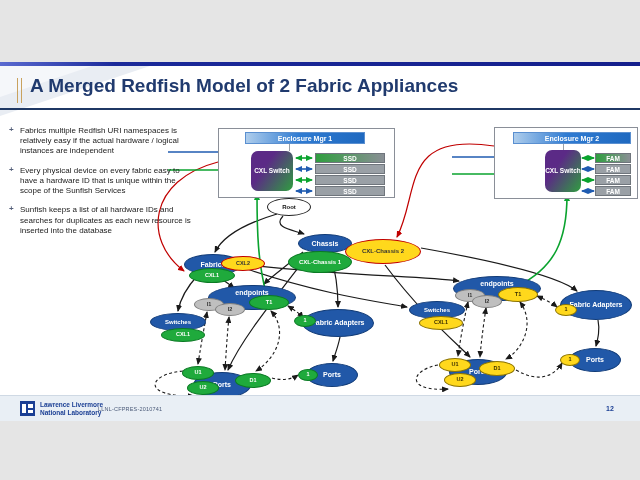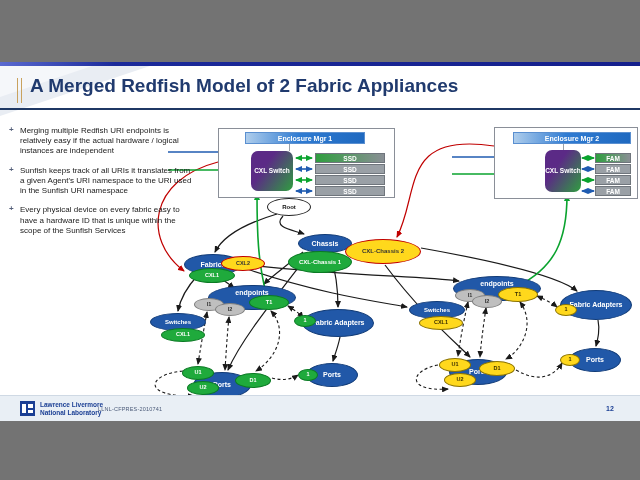--- a/index.html
+++ b/index.html
@@ -1,17 +1,17 @@
 <!DOCTYPE html>
 <html><head>
 <meta charset="utf-8">
 <style>
   html,body{margin:0;padding:0;background:#000;width:640px;height:480px;overflow:hidden;
     font-family:"Liberation Sans",sans-serif;}
-  .stage{position:relative;width:640px;height:480px;background:#737373;}
+  .stage{position:relative;width:640px;height:480px;background:#e5e5e5;}
   .slide{position:absolute;left:0;top:62px;width:640px;height:359px;background:#fff;overflow:hidden;}
   .topbar{position:absolute;left:0;top:0;width:640px;height:4px;
     background:linear-gradient(90deg,#5a6ad0,#1b2a9a 18%,#141f8c);}
   .deco1{position:absolute;left:0;top:4px;width:150px;height:50px;background:#e9edf3;
     clip-path:polygon(0 0,100% 0,0 100%);}
   .deco2{position:absolute;left:0;top:4px;width:92px;height:31px;background:#f5f7fa;
     clip-path:polygon(0 0,100% 0,0 100%);}
   .accent{position:absolute;left:17px;top:16px;height:25px;width:3px;
     border-left:1px solid #c9a25e;border-right:1px solid #c9a25e;}
   .title{position:absolute;left:30px;top:13px;font-size:19px;font-weight:700;color:#203a6e;z-index:3;}
@@ -63,23 +63,23 @@
  <div class="slide">
   <div class="deco1"></div>
   <div class="deco2"></div>
   <div class="topbar"></div>
   <div class="accent"></div>
   <div class="title">A Merged Redfish Model of 2 Fabric Appliances</div>
   <div class="rule"></div>
 
   <div class="bullets">
     <ul>
-      <li>Merging multiple Redfish URI endpoints is relatively easy if the actual hardware / logical instances are independent</li>
-      <li>Sunfish keeps track of all URIs it translates from a given Agent's URI namespace to the URI used in the Sunfish URI namespace</li>
+      <li>Fabrics multiple Redfish URI namespaces is relatively easy if the actual hardware / logical instances are independent</li>
       <li>Every physical device on every fabric easy to have a hardware ID that is unique within the scope of the Sunfish Services</li>
+      <li>Sunfish keeps a list of all hardware IDs and searches for duplicates as each new resource is inserted into the database</li>
     </ul>
   </div>
 
   <svg class="edges" viewBox="0 0 640 359">
     <defs>
       <marker id="mb" markerUnits="userSpaceOnUse" markerWidth="7" markerHeight="6" refX="6" refY="3" orient="auto-start-reverse">
             <path d="M0 0 L7 3 L0 6 Z" fill="#1a1a1a"></path>
           </marker>
       <marker id="mr" markerUnits="userSpaceOnUse" markerWidth="7" markerHeight="6" refX="6" refY="3" orient="auto-start-reverse">
             <path d="M0 0 L7 3 L0 6 Z" fill="#c00000"></path>

